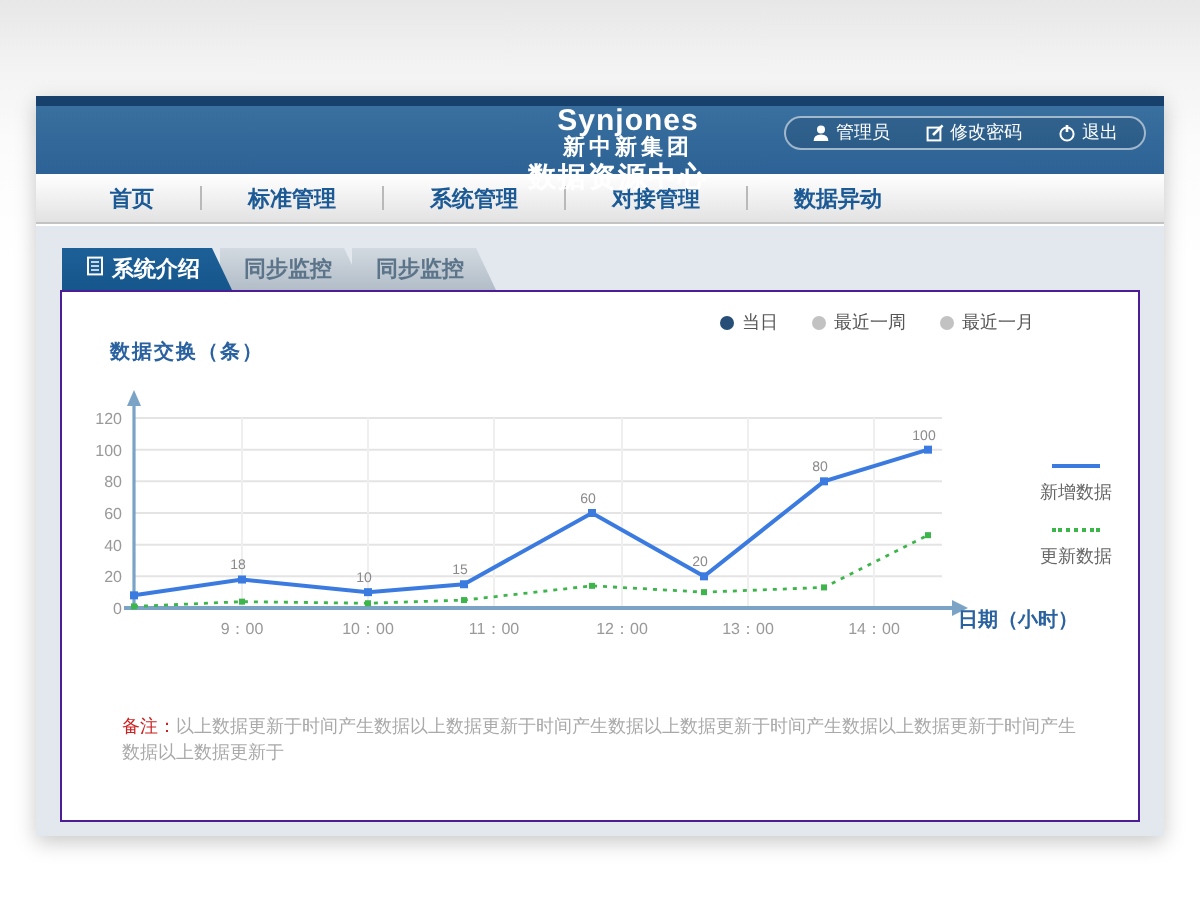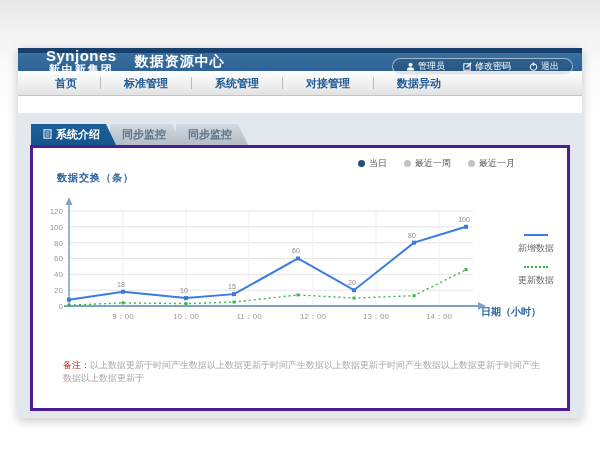--- a/index.html
+++ b/index.html
@@ -8,22 +8,22 @@
     font-family: "Liberation Sans", sans-serif;
     background: linear-gradient(180deg, #e7e7e7 0%, #f2f2f2 30px, #fbfbfb 70px, #ffffff 130px);
     position: relative;
   }
   .window {
     position: absolute; left: 18px; top: 48px; width: 564px; height: 370px;
     background: #fff; box-shadow: 0 3px 10px rgba(0,0,0,0.22);
   }
   .top-strip { height: 5px; background: #17406d; }
   .header {
-    height: 18px; background: linear-gradient(180deg, #39709f 0%, #2c6295 100%);
-    display: flex; align-items: center; position: relative; color: #fff;
+    height: 34px; background: linear-gradient(180deg, #39709f 0%, #2c6295 100%);
+    display: flex; align-items: center; position: relative; color: #fff; flex-direction: column;
   }
   .logo { margin-left: 28px; text-align: center; line-height: 1.05; }
   .logo-line1 { font-size: 15px; font-weight: bold; letter-spacing: 0.5px; }
   .logo-line2 { font-size: 11px; font-weight: bold; letter-spacing: 2px; }
   .app-title { margin-left: 18px; font-size: 14px; letter-spacing: 1px; font-weight: bold; }
   .user-pill {
     position: absolute; right: 9px; top: 5px; height: 17px;
     border: 1px solid rgba(255,255,255,0.55); border-radius: 9px;
     background: rgba(0,0,0,0.10);
     display: flex; align-items: center; gap: 0; padding: 0 4px; font-size: 9px;
@@ -41,21 +41,21 @@
   .tab {
     display: flex; align-items: center; gap: 4px; 
     font-size: 11px; font-weight: bold; padding: 0 16px 0 12px; cursor: pointer;
     clip-path: polygon(0 0, calc(100% - 10px) 0, 100% 100%, 0 100%);
     margin-right: -6px;
   }
   .tab.active { background: linear-gradient(180deg,#1d6097,#15568c); color: #fff; z-index: 2; position: relative; }
   .tab.inactive { background: linear-gradient(180deg,#d2d9e0,#b2bdc8); color: #5c7489; z-index: 1; position: relative; font-family: Liberation Mono, monospace; }
   .panel {
     position: absolute; left: 12px; right: 12px; top: 32px; bottom: 7px;
-    background: #fff; border: 3px solid #4c1d95;
+    background: #fff; border: 1px solid #4c1d95;
   }
   .filters { position: absolute; top: 9px; right: 52px; display: flex; gap: 17px; align-items: center; }
   .radio { display: flex; align-items: center; gap: 4px; font-size: 9px; color: #555; cursor: pointer; }
   .radio-dot { width: 7px; height: 7px; border-radius: 50%; background: #c2c2c2; }
   .radio-dot.selected { background: #274e77; }
   .ylabel { position: absolute; left: 24px; top: 23px; font-size: 10px; font-weight: bold; color: #2a62a0; letter-spacing: 1px; }
   .chart-svg { position: absolute; left: 8px; top: 48px; }
   .tick { font-size: 8px; fill: #999; font-family: "Liberation Sans", sans-serif; }
   .ptlabel { font-size: 7px; fill: #8a8a8a; font-family: "Liberation Sans", sans-serif; }
   .legend { position: absolute; right: 13px; top: 86px; display: flex; flex-direction: column; gap: 11px; }

